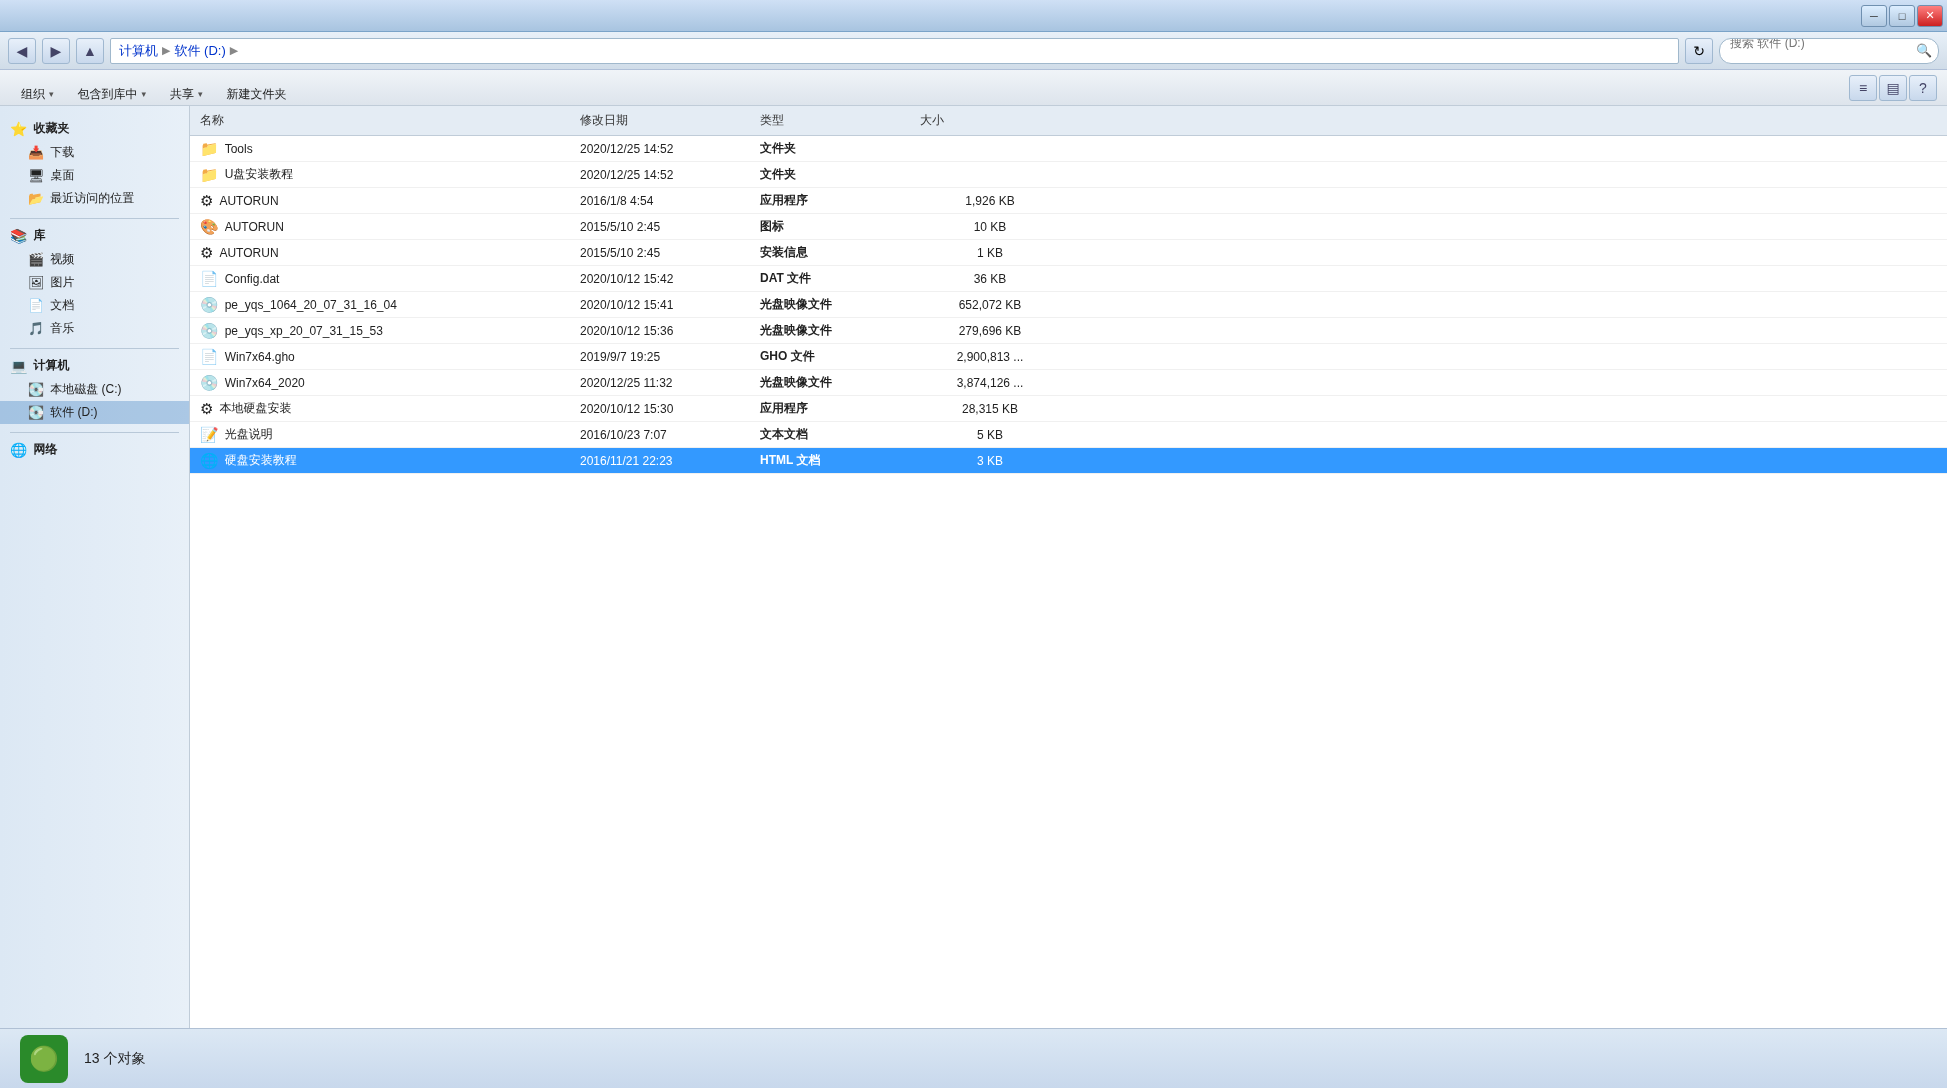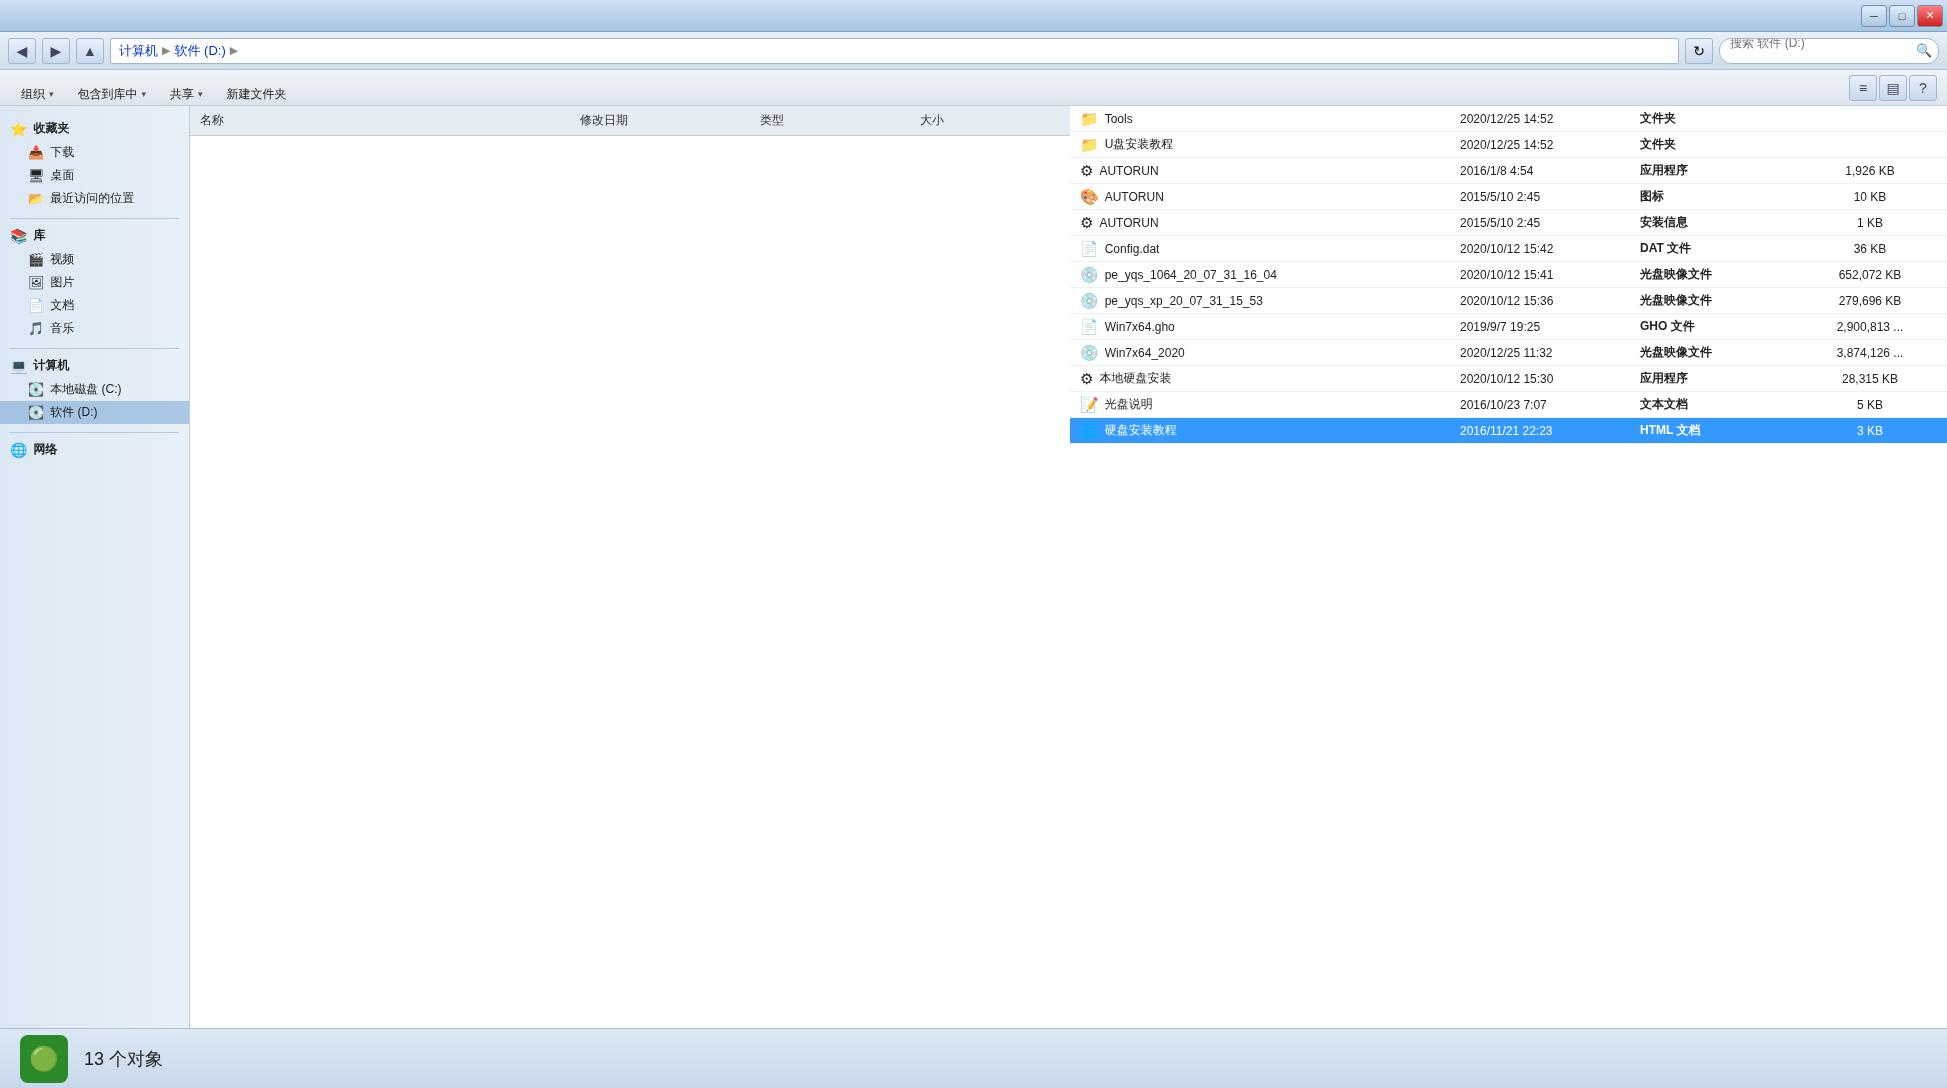--- a/index.html
+++ b/index.html
@@ -200,20 +200,21 @@
     .sidebar-divider {
       height: 1px;
       background: #b8c8d8;
       margin: 4px 10px;
     }
 
     
     .file-area {
       flex: 1;
       display: flex;
+      flex-direction: column;
       overflow: hidden;
     }
     .file-list-header {
       display: flex;
       align-items: center;
       padding: 0 10px;
       height: 30px;
       background: #e4ecf4;
       border-bottom: 1px solid #c0ccd8;
       font-size: 12px;
@@ -261,21 +262,21 @@
       width: 48px;
       height: 48px;
       background: #2a8a2a;
       border-radius: 8px;
       display: flex;
       align-items: center;
       justify-content: center;
       font-size: 24px;
     }
     .status-text {
-      font-size: 18px;
+      font-size: 14px;
       color: #222;
       text-align: center;
     }
 
     
     ::-webkit-scrollbar { width: 12px; }
     ::-webkit-scrollbar-track { background: #e0e8f0; }
     ::-webkit-scrollbar-thumb { background: #a0b8d0; border-radius: 4px; border: 2px solid #e0e8f0; }
   </style>
 </head>

